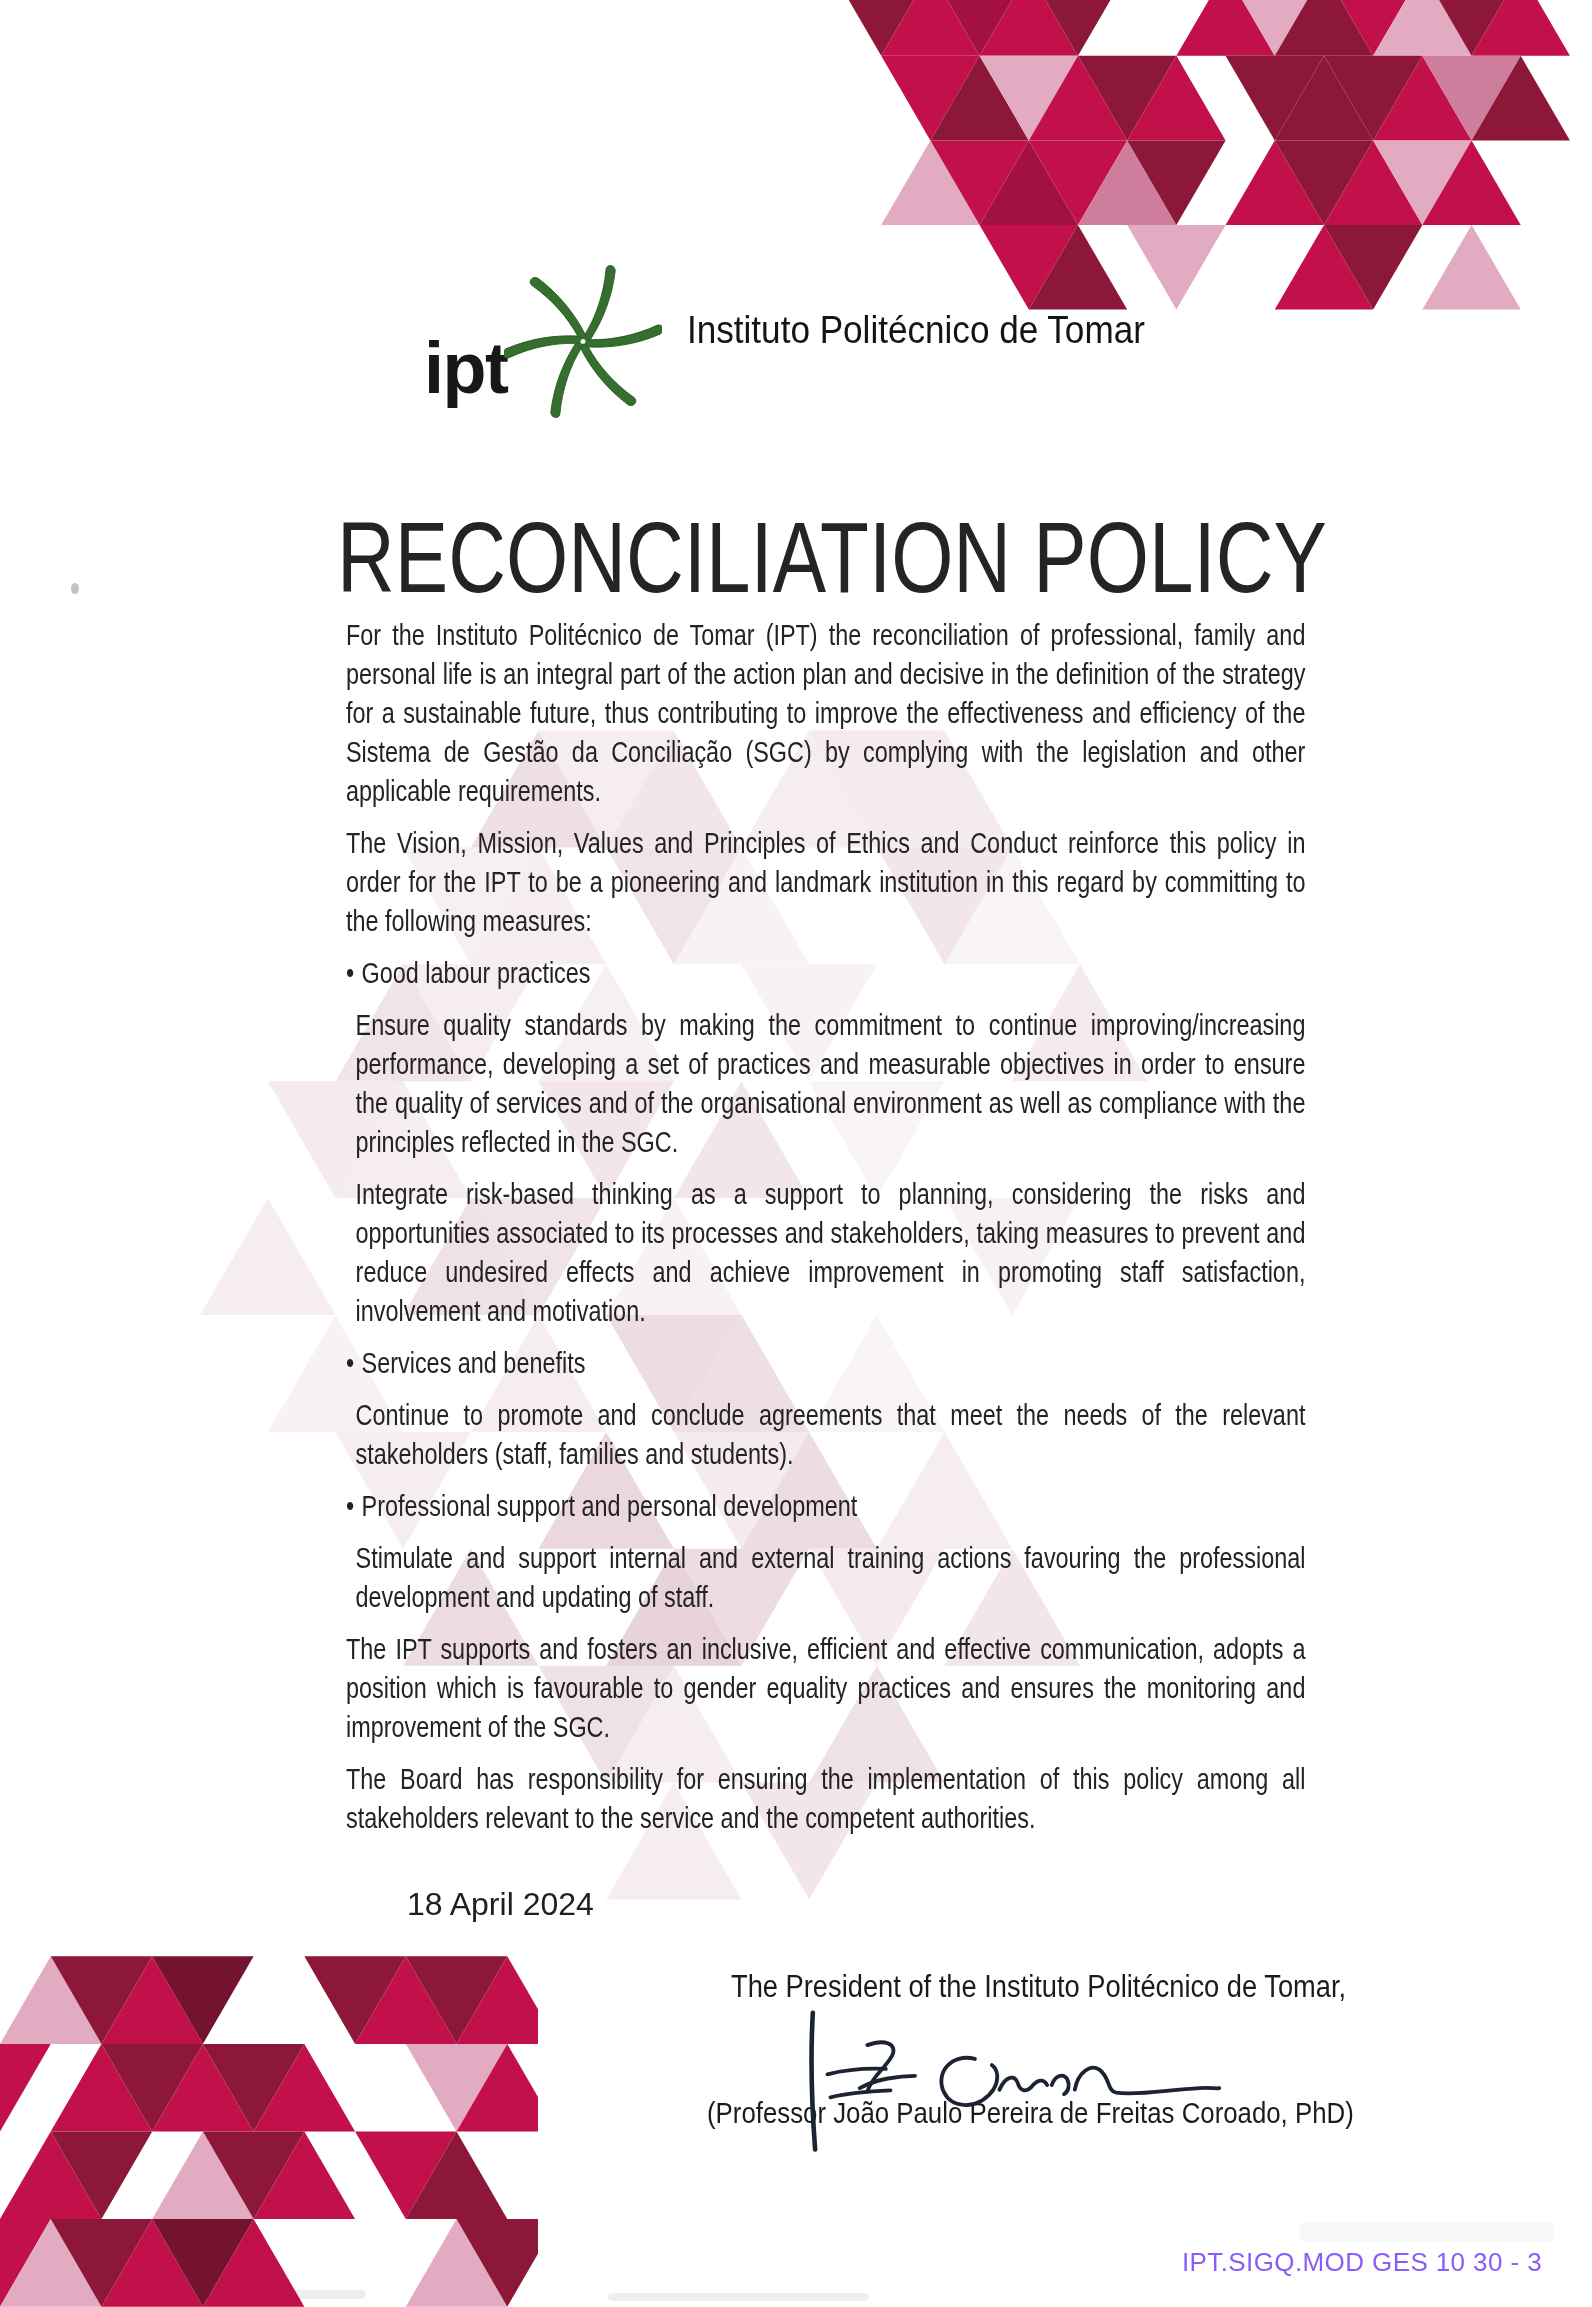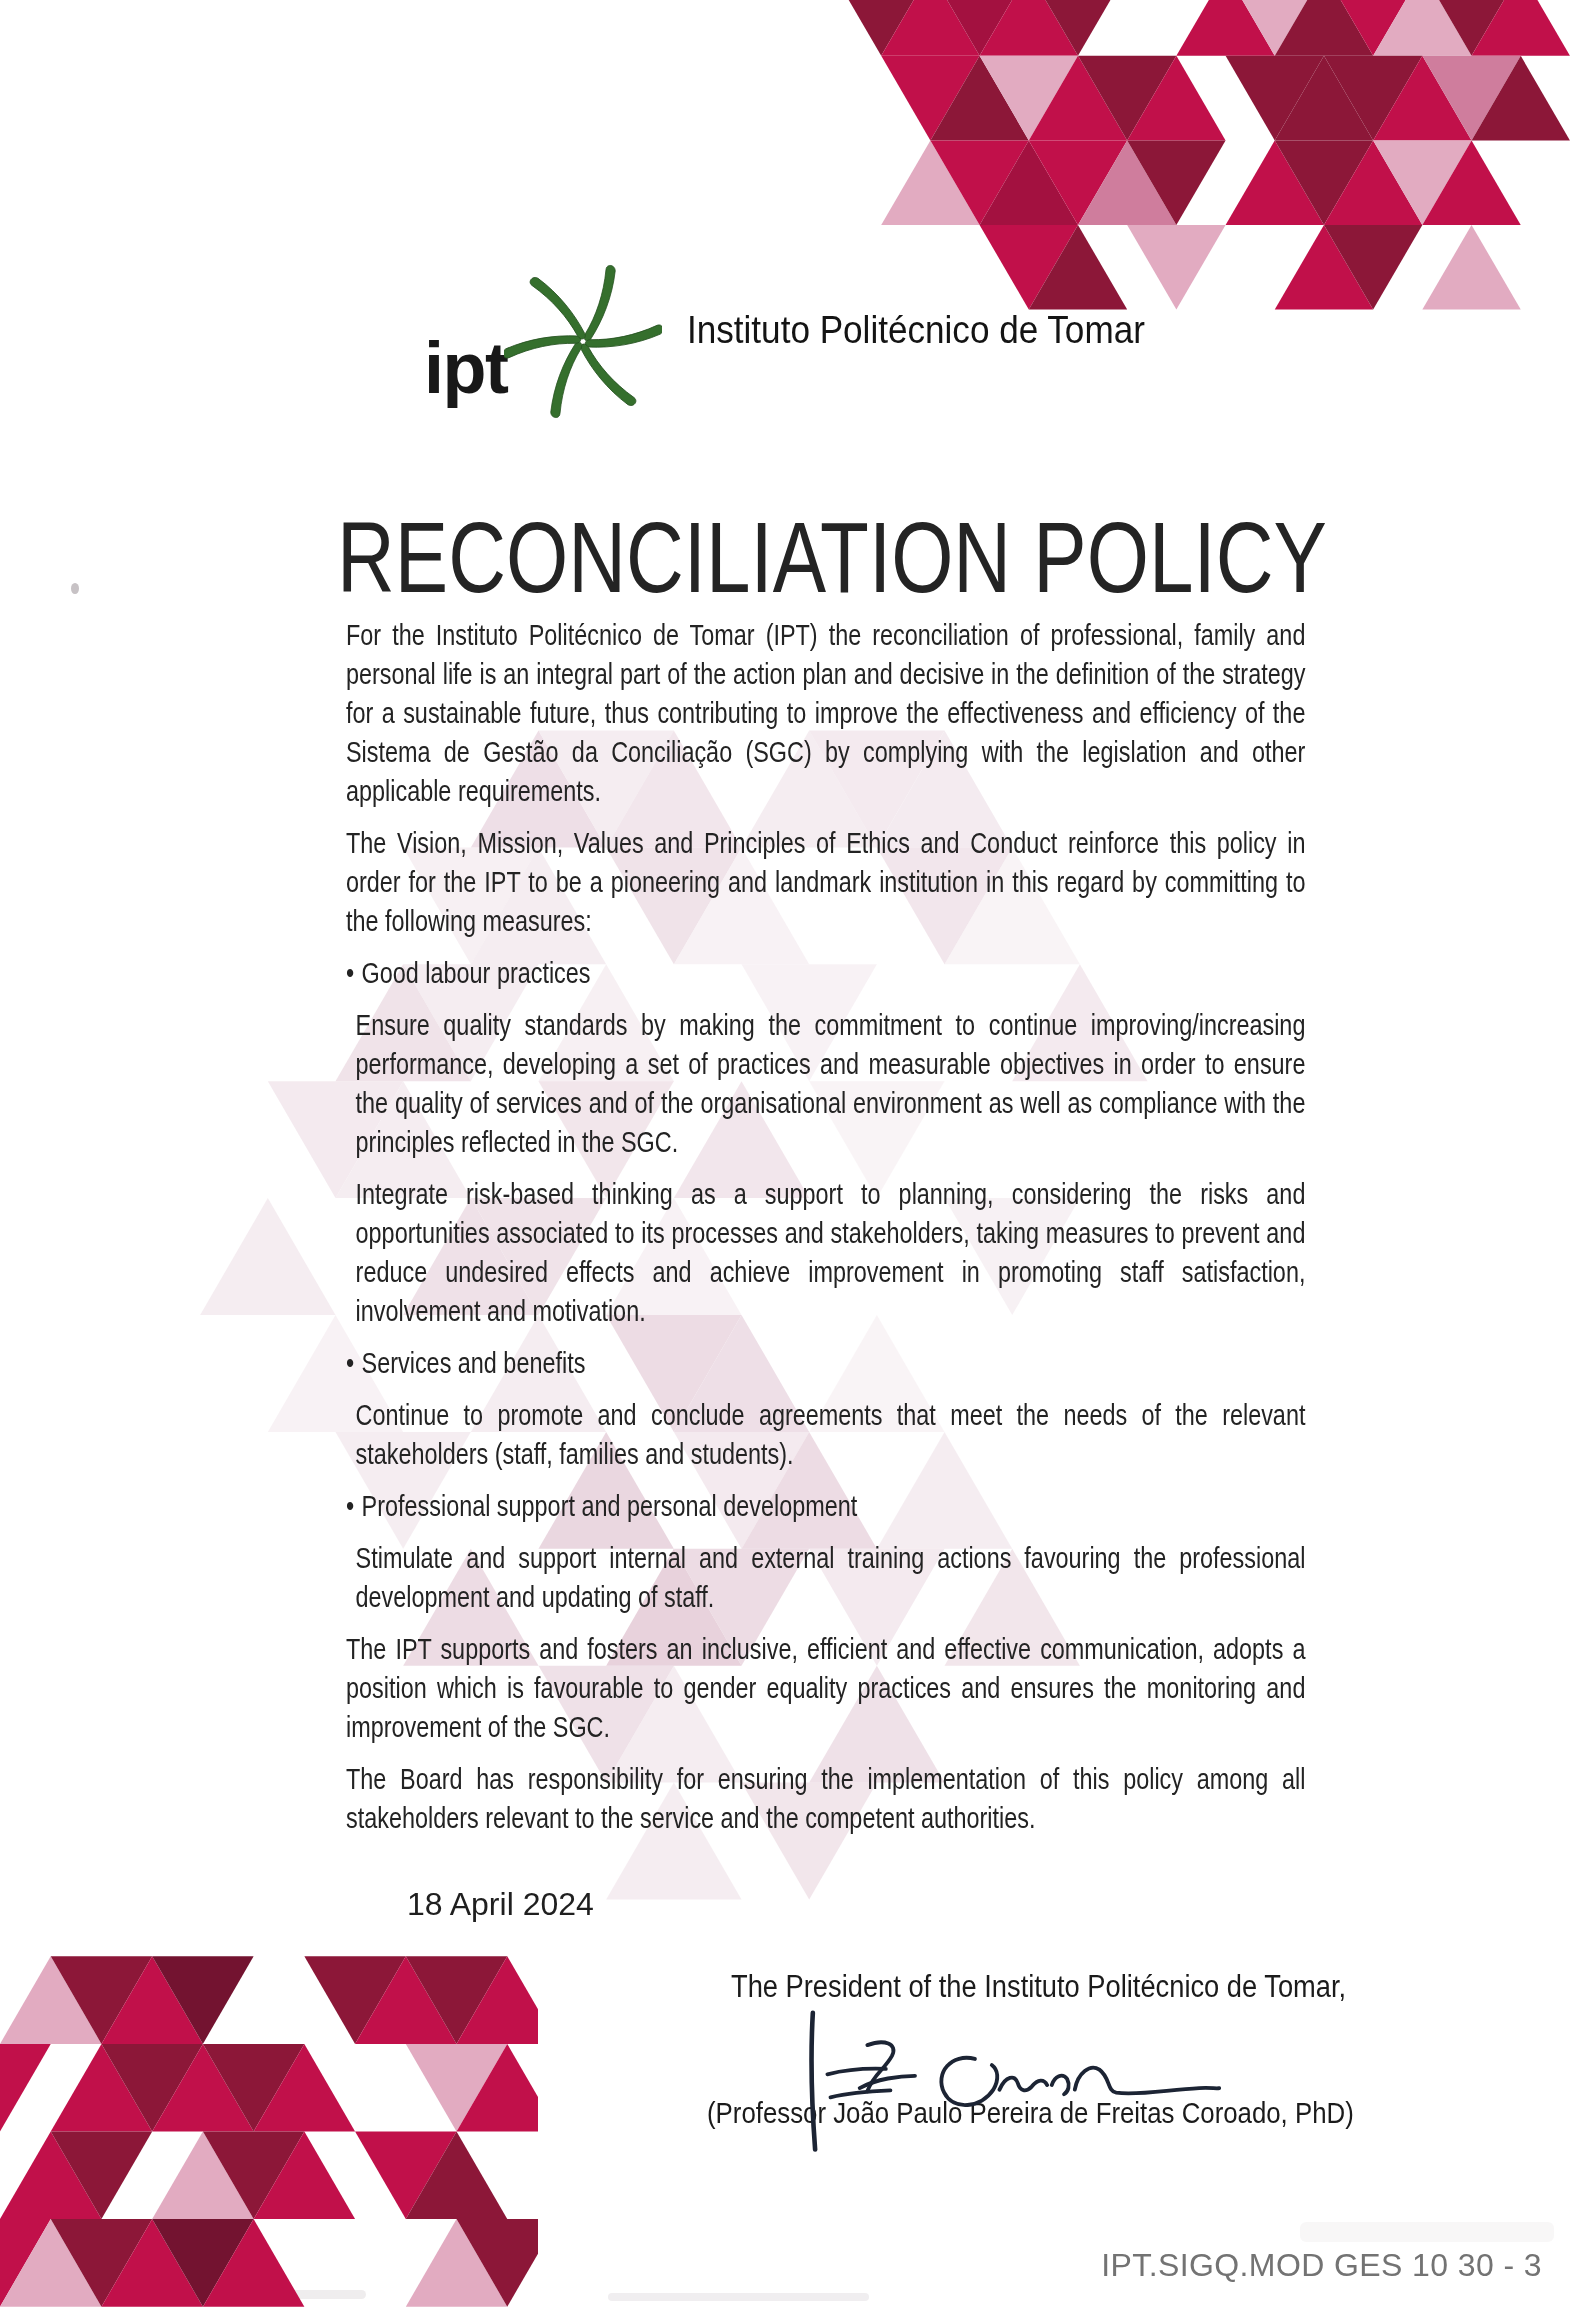--- a/index.html
+++ b/index.html
@@ -45,21 +45,21 @@
 
   
   #date-line{position:absolute;left:407px;top:1886px;font-size:32px;color:#1f1f1f;z-index:2;}
   #president-label{position:absolute;left:731px;top:1969px;font-size:31px;color:#1b1b1b;
                    white-space:nowrap;transform:scaleX(.88);transform-origin:0 0;z-index:2;}
   #president-name{position:absolute;left:707px;top:2096px;font-size:30px;color:#1b1b1b;
                   white-space:nowrap;transform:scaleX(.86);transform-origin:0 0;z-index:2;}
   #signature{position:absolute;left:769px;top:1999px;z-index:4;}
 
   
-  #footer-code{position:absolute;right:51px;top:2247px;font-size:32px;color:#737373;
+  #footer-code{position:absolute;right:51px;top:2247px;font-size:26px;color:#8b5cf6;
                letter-spacing:0.4px;z-index:2;}
 </style>
 </head>
 <body>
 
 <svg id="watermark" width="1593" height="2307" viewBox="0 0 2071 3000">
     <polygon points="612,1102 788,1102 700,950" fill="#ecdce4" opacity="0.9"></polygon>
     <polygon points="700,950 876,950 788,1102" fill="#f3e9ee" opacity="0.8"></polygon>
     <polygon points="788,1102 964,1102 876,950" fill="#ecdce4" opacity="0.7"></polygon>
     <polygon points="964,1102 1140,1102 1052,950" fill="#f3e9ee" opacity="0.8"></polygon>

